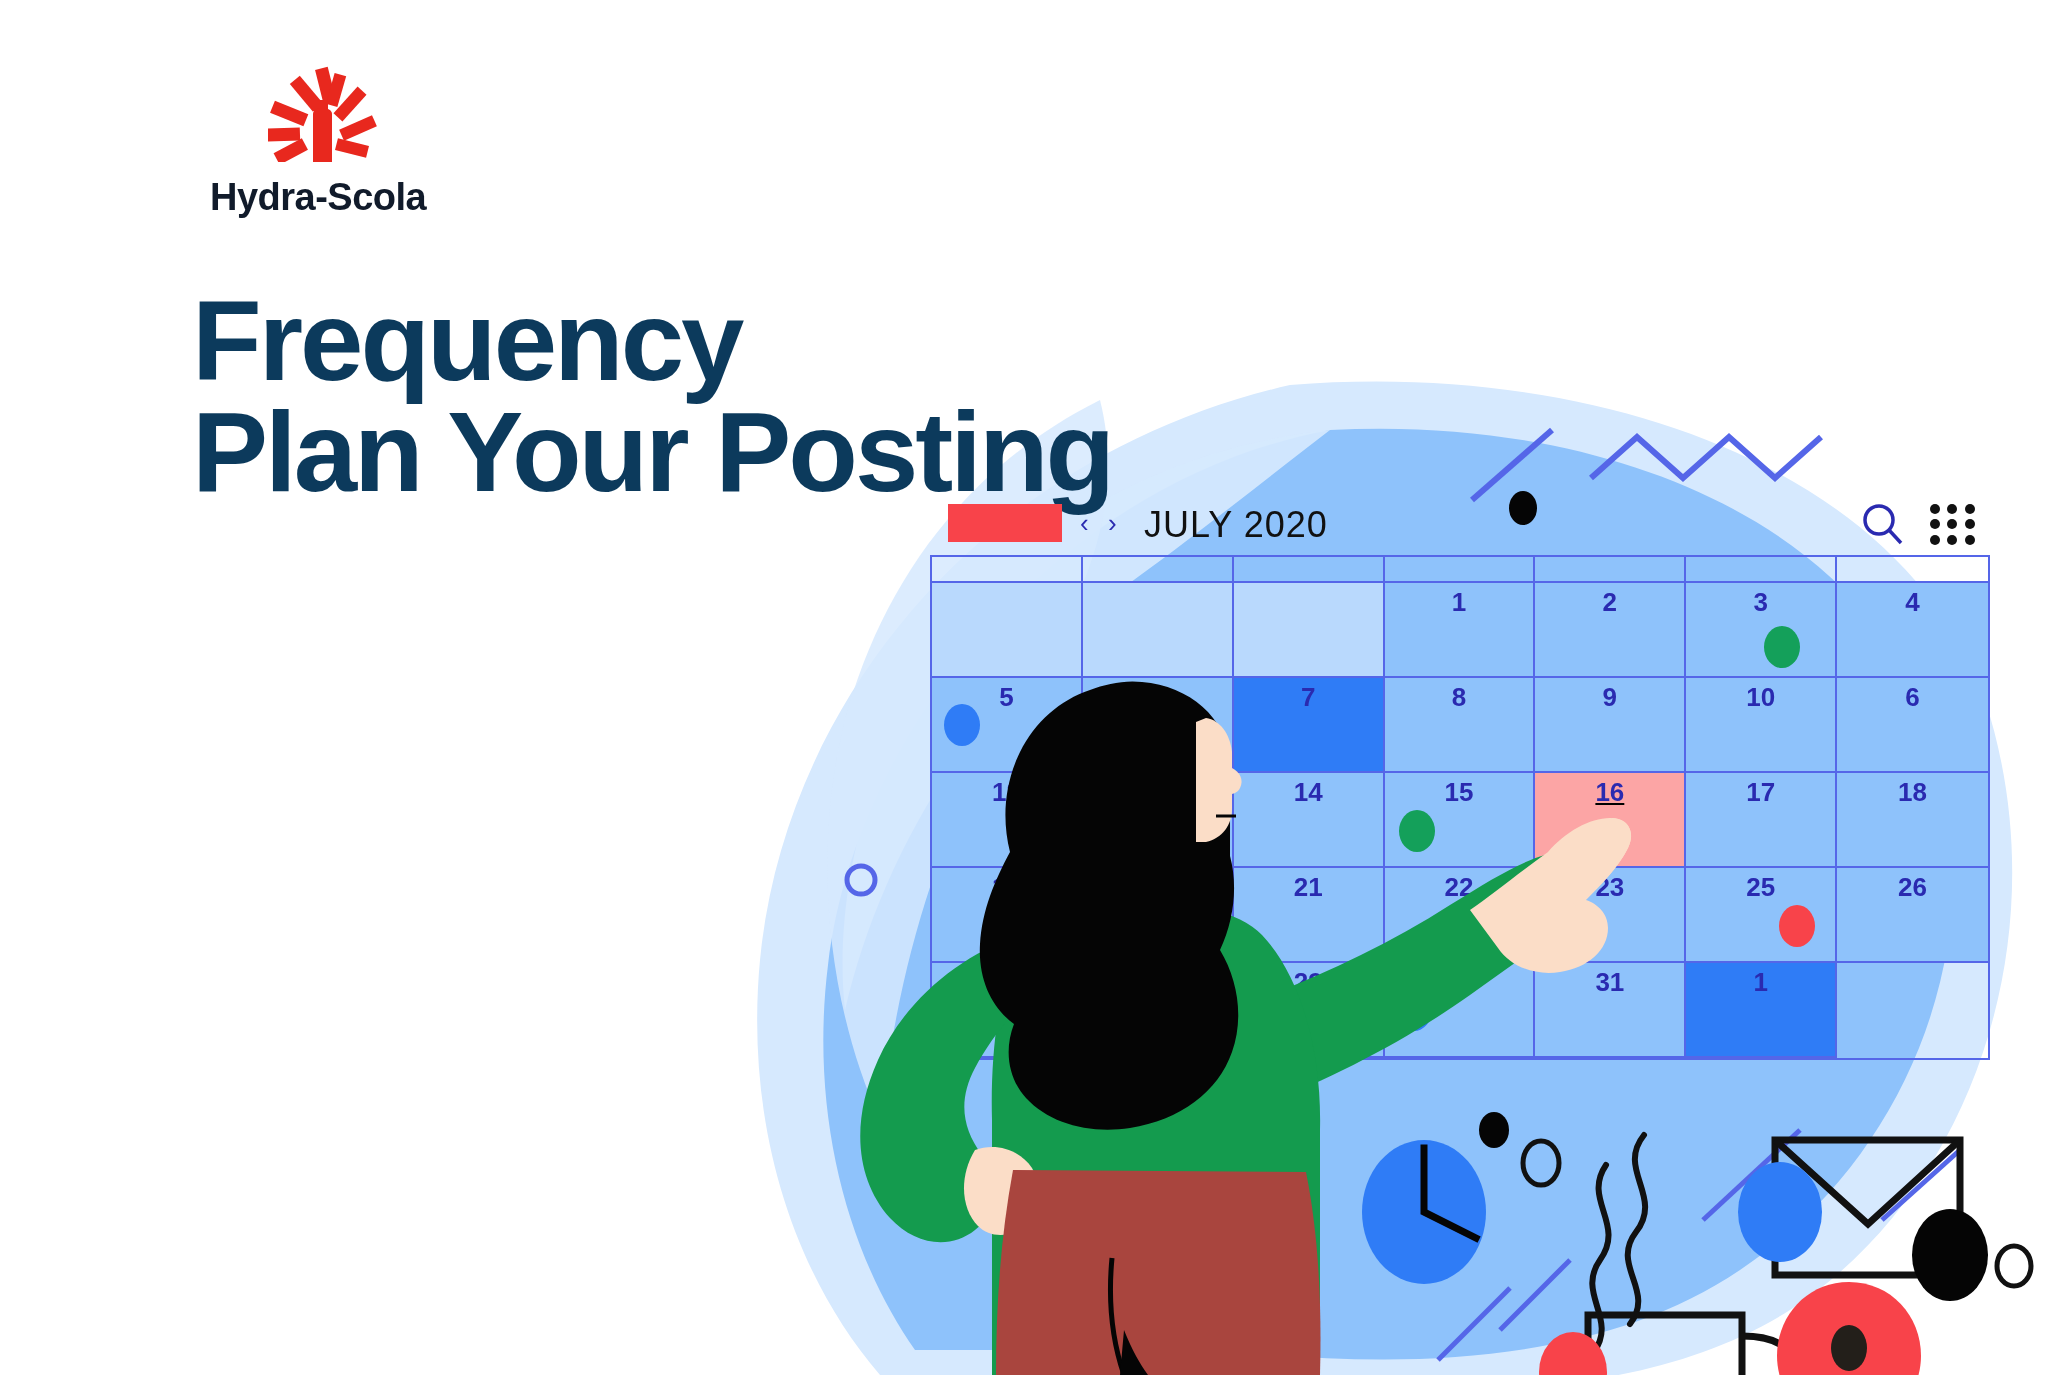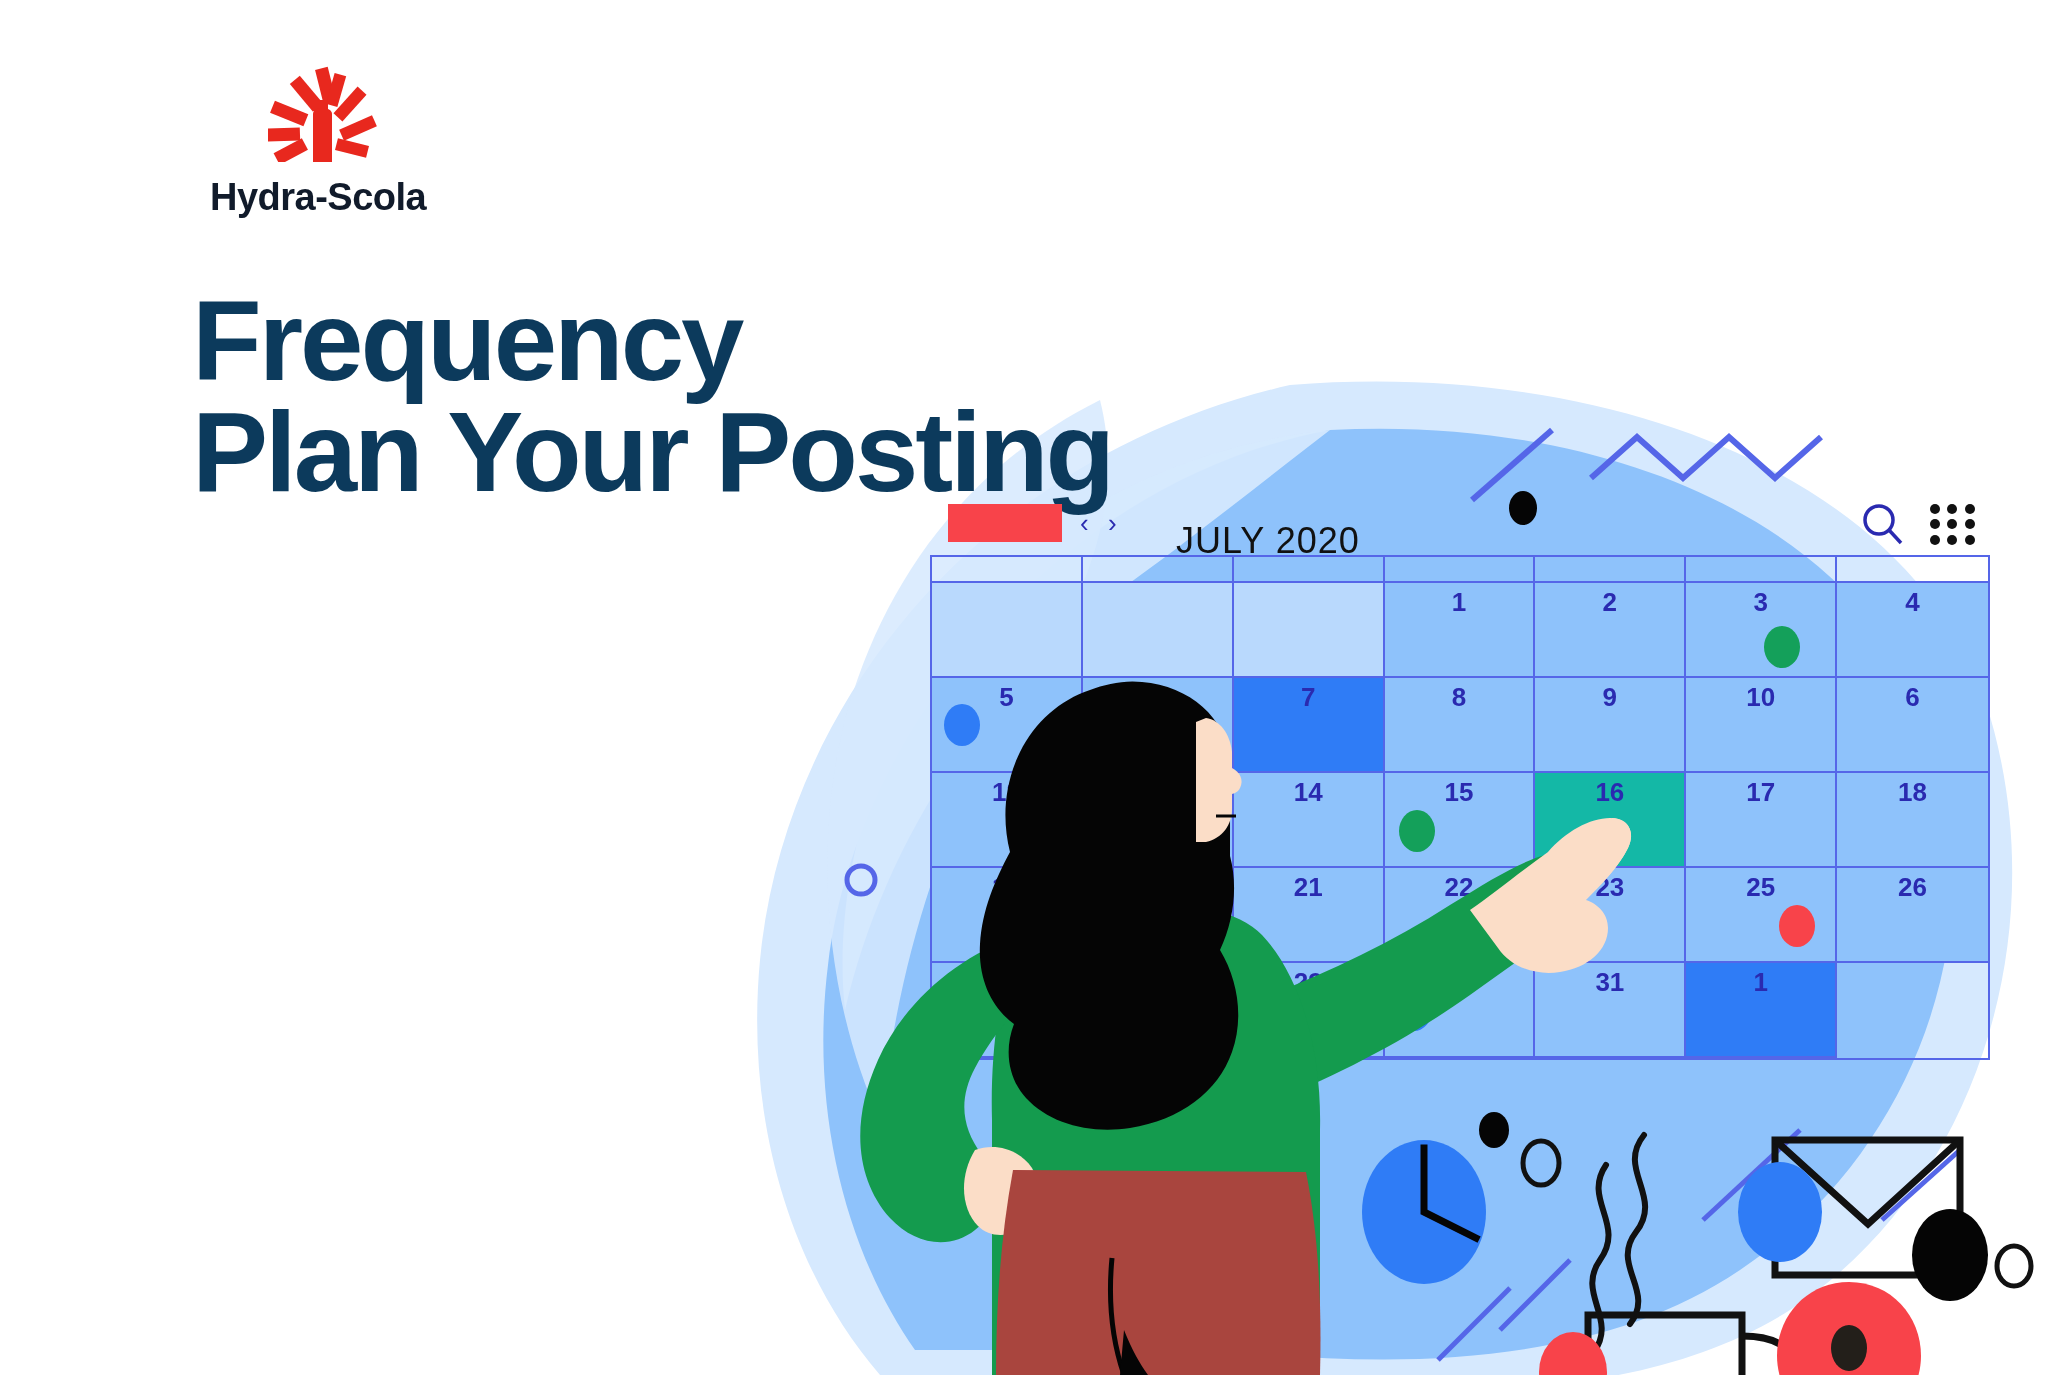--- a/index.html
+++ b/index.html
@@ -77,21 +77,21 @@
     border-bottom: 2px solid #5566e8;
     position: relative;
     background: #8ec2fb;
     padding-top: 6px;
     text-align: center;
   }
   .cal-cell.hdr { background: transparent; }
   .cal-cell.empty-top { background: #b9d9fd; }
   .cal-cell:nth-child(7n) { border-right: none; }
   .cal-cell.fill-blue { background: #2f7cf6; }
-  .cal-cell.fill-red  { background: #14b8a6; }
+  .cal-cell.fill-red  { background: #fca5a5; text-decoration: underline; }
   .cal-num {
     font-size: 26px;
     font-weight: bold;
     color: #2a2ab0;
     font-family: "Liberation Sans", sans-serif;
     line-height: 1;
   }
   .dot-ev {
     position: absolute;
     width: 36px; height: 42px;
@@ -109,26 +109,25 @@
     width: 114px; height: 38px;
     background: #f8434a;
   }
   #nav-arrows {
     position: absolute; left: 132px; top: 8px;
     font-size: 26px; color: #2a2ab0;
     letter-spacing: 6px;
     font-family: "Liberation Sans", sans-serif;
   }
   #month-label {
-    position: absolute; left: 196px; top: 20px;
+    position: absolute; left: 196px; top: 4px;
     font-size: 36px;
     letter-spacing: 1px;
     color: #111111;
     font-family: "Liberation Sans", sans-serif;
-    margin-left: 32px;
   }
   #search-icon-btn {
     position: absolute; left: 912px; top: 2px;
     width: 44px; height: 44px;
   }
   #apps-icon-btn {
     position: absolute; left: 982px; top: 4px;
     width: 48px; height: 42px;
     display: grid;
     grid-template-columns: repeat(3, 1fr);

